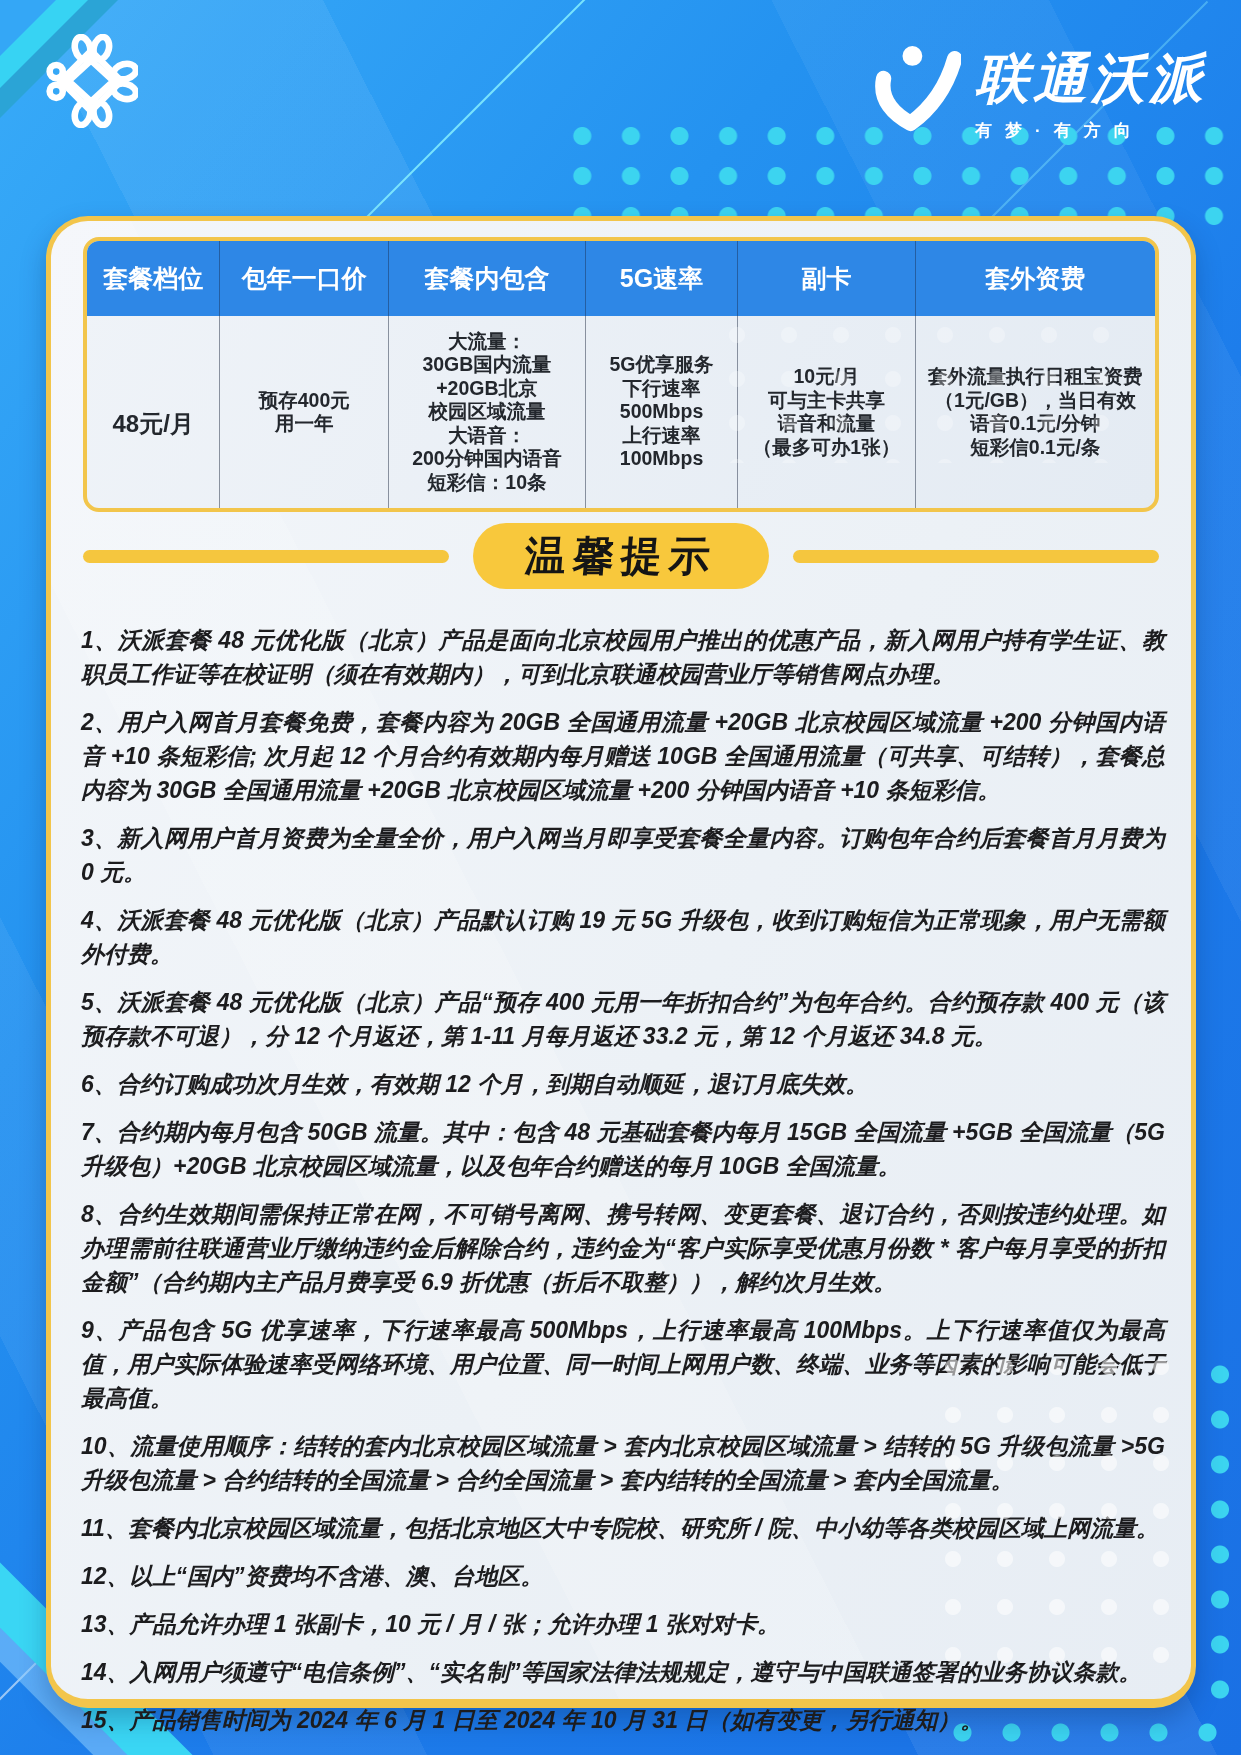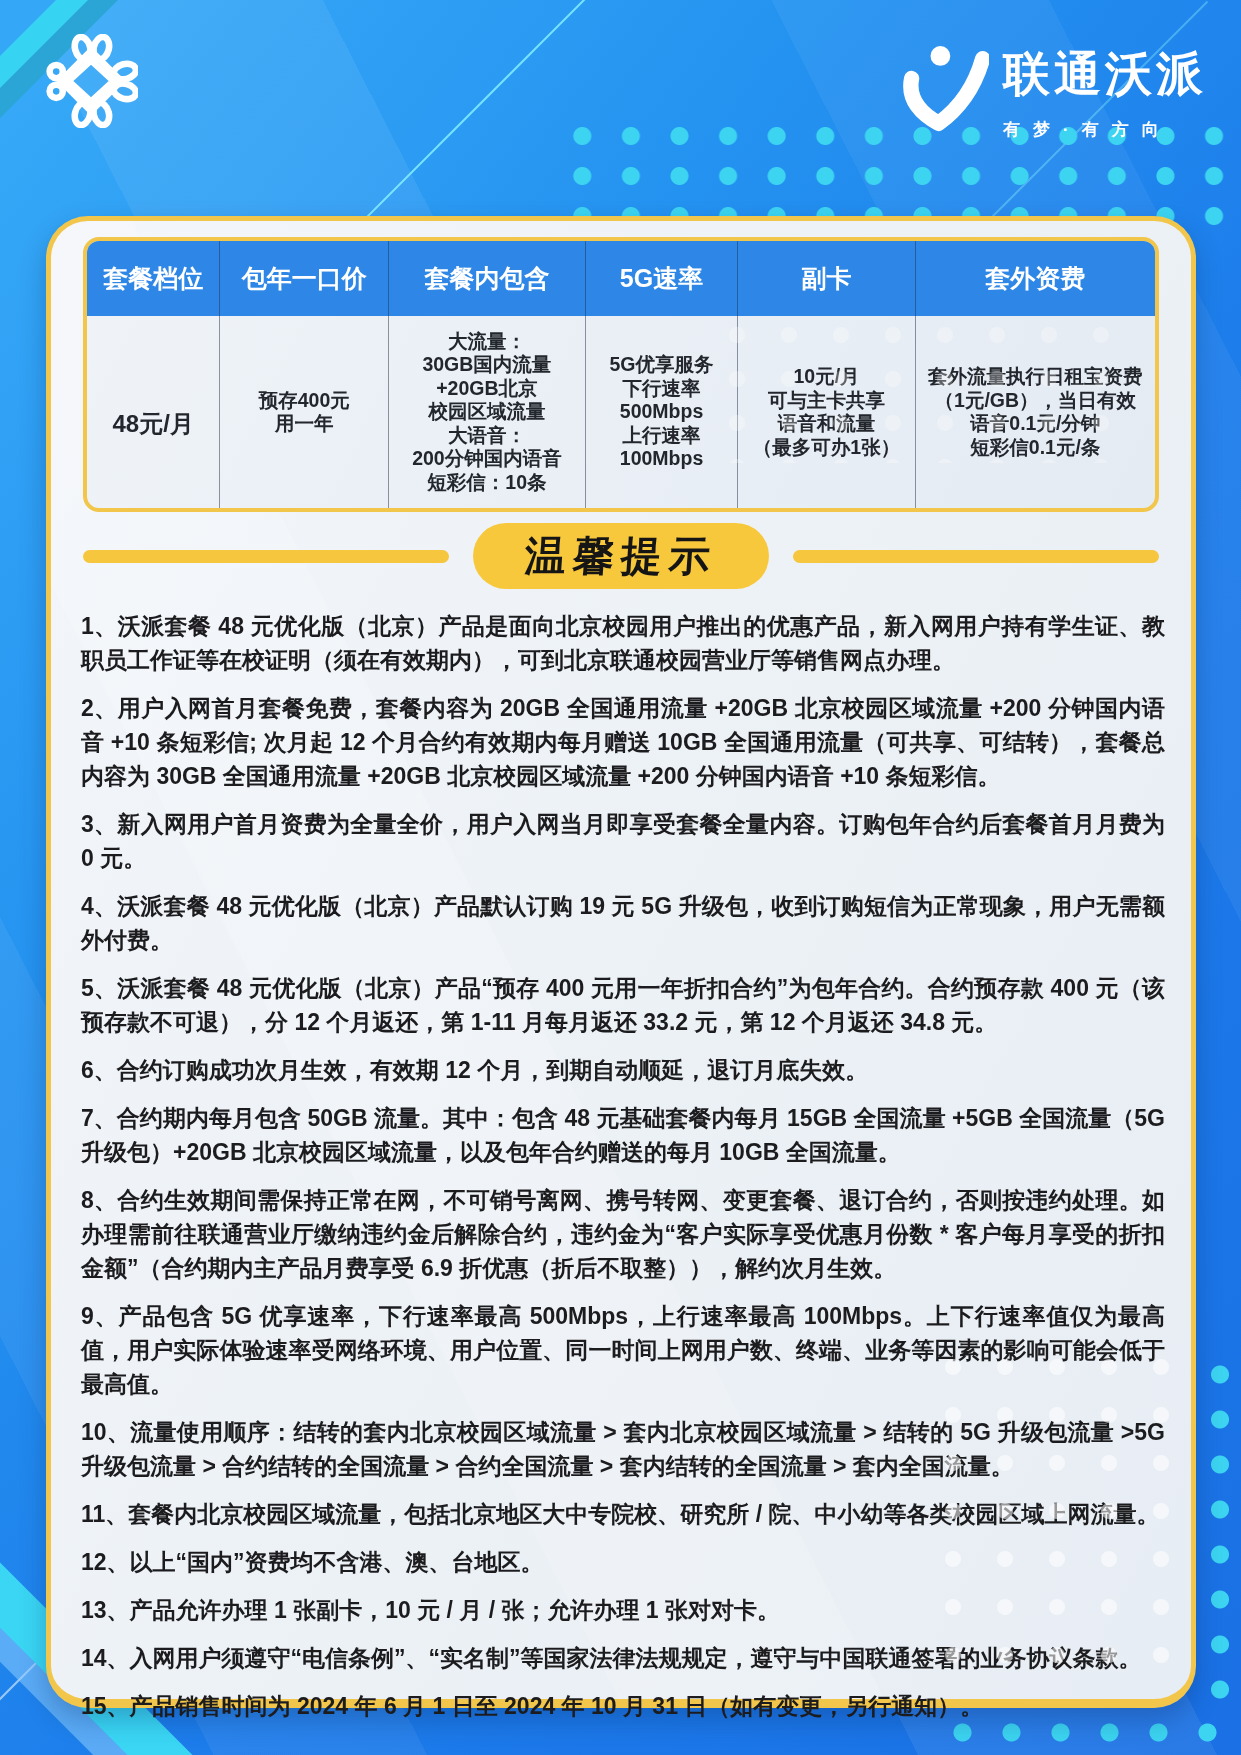--- a/index.html
+++ b/index.html
@@ -28,22 +28,22 @@
   .stripe-bl.a{left:-135px;top:1652px;width:430px;height:46px;background:#3ad6f4;}
   .dots{position:absolute;pointer-events:none;background-image:radial-gradient(circle,#3cd4f0 8.5px,rgba(0,0,0,0) 9.5px);}
   .dots.tr{left:558px;top:116px;width:683px;height:128px;background-size:48.6px 40px;}
   .dots.bb{left:938px;top:1710px;width:303px;height:45px;background-size:49px 45px;}
   .dots.rc{left:1199px;top:1352px;width:42px;height:360px;background-size:42px 45px;}
   
   .logo-unicom{position:absolute;left:44px;top:34px;display:flex;gap:16px;align-items:center;color:#fff;}
   .logo-unicom .txt .zh{font-size:47px;font-weight:900;letter-spacing:3px;line-height:1.1;}
   .logo-unicom .txt .en{font-size:26px;font-weight:700;letter-spacing:1px;margin-top:2px;}
   .logo-wopai{position:absolute;right:34px;top:46px;display:flex;gap:14px;align-items:flex-start;color:#fff;}
-  .logo-wopai .txt .zh{font-size:47px;font-weight:900;letter-spacing:4px;line-height:1.2;}
-  .logo-wopai .txt .slogan{font-size:17px;font-weight:700;letter-spacing:13px;margin-top:16px;white-space:nowrap;}
+  .logo-wopai .txt .zh{font-size:54px;font-weight:900;letter-spacing:4px;line-height:1.2;font-style:italic;}
+  .logo-wopai .txt .slogan{font-size:17px;font-weight:700;letter-spacing:13px;margin-top:8px;white-space:nowrap;}
   
   .card{position:absolute;left:46px;top:216px;width:1150px;height:1492px;box-sizing:border-box;
     background:linear-gradient(118deg,#f3f6fa 0%,#ecf1f6 55%,#e7edf4 100%);
     border:5px solid #f2c54b;border-bottom-width:9px;border-radius:42px;
     box-shadow:0 12px 26px rgba(8,40,95,.28);}
   .card-sheen{position:absolute;inset:0;border-radius:38px;pointer-events:none;
     background:linear-gradient(63deg, transparent 30%, rgba(255,255,255,.45) 30%, rgba(255,255,255,.45) 44%, transparent 44%);opacity:.35;}
   .card-dots{position:absolute;pointer-events:none;
     background-image:radial-gradient(circle,rgba(255,255,255,.55) 7.5px,rgba(0,0,0,0) 8.5px);}
   .card-dots.corner{right:14px;bottom:16px;width:250px;height:340px;background-size:52px 48px;}
@@ -59,21 +59,21 @@
     border-left:1px solid rgba(55,65,85,.55);padding:4px 3px;box-sizing:border-box;}
   .th:first-child,.td:first-child{border-left:none;}
   .td.tier{font-size:24px;margin-top:24px;}
   
   .tips-row{position:absolute;top:302px;left:32px;right:32px;height:66px;display:flex;align-items:center;}
   .tips-bar{flex:1;height:13px;background:#f5c63e;border-radius:7px;}
   .tips-pill{width:296px;height:66px;margin:0 24px;background:#f8c83c;border-radius:33px;
     display:flex;align-items:center;justify-content:center;}
   .tips-pill span{font-size:41px;font-weight:900;color:#151515;letter-spacing:7px;transform:skewX(-4deg);}
   
-  .tips-list{position:absolute;top:388px;left:30px;right:26px;}
+  .tips-list{position:absolute;top:402px;left:30px;right:26px;font-style:italic;}
   .tips-list p{margin:0 0 14px 0;font-size:23px;line-height:34px;font-weight:700;color:#1c1c1e;text-align:justify;}
   svg{display:block;}
 </style>
 </head>
 <body>
 
 <div class="bg-stripes"></div>
 <div class="wedge tl-c"></div>
 <div class="wedge tl-a"></div>
 <div class="wedge tl-b"></div>

